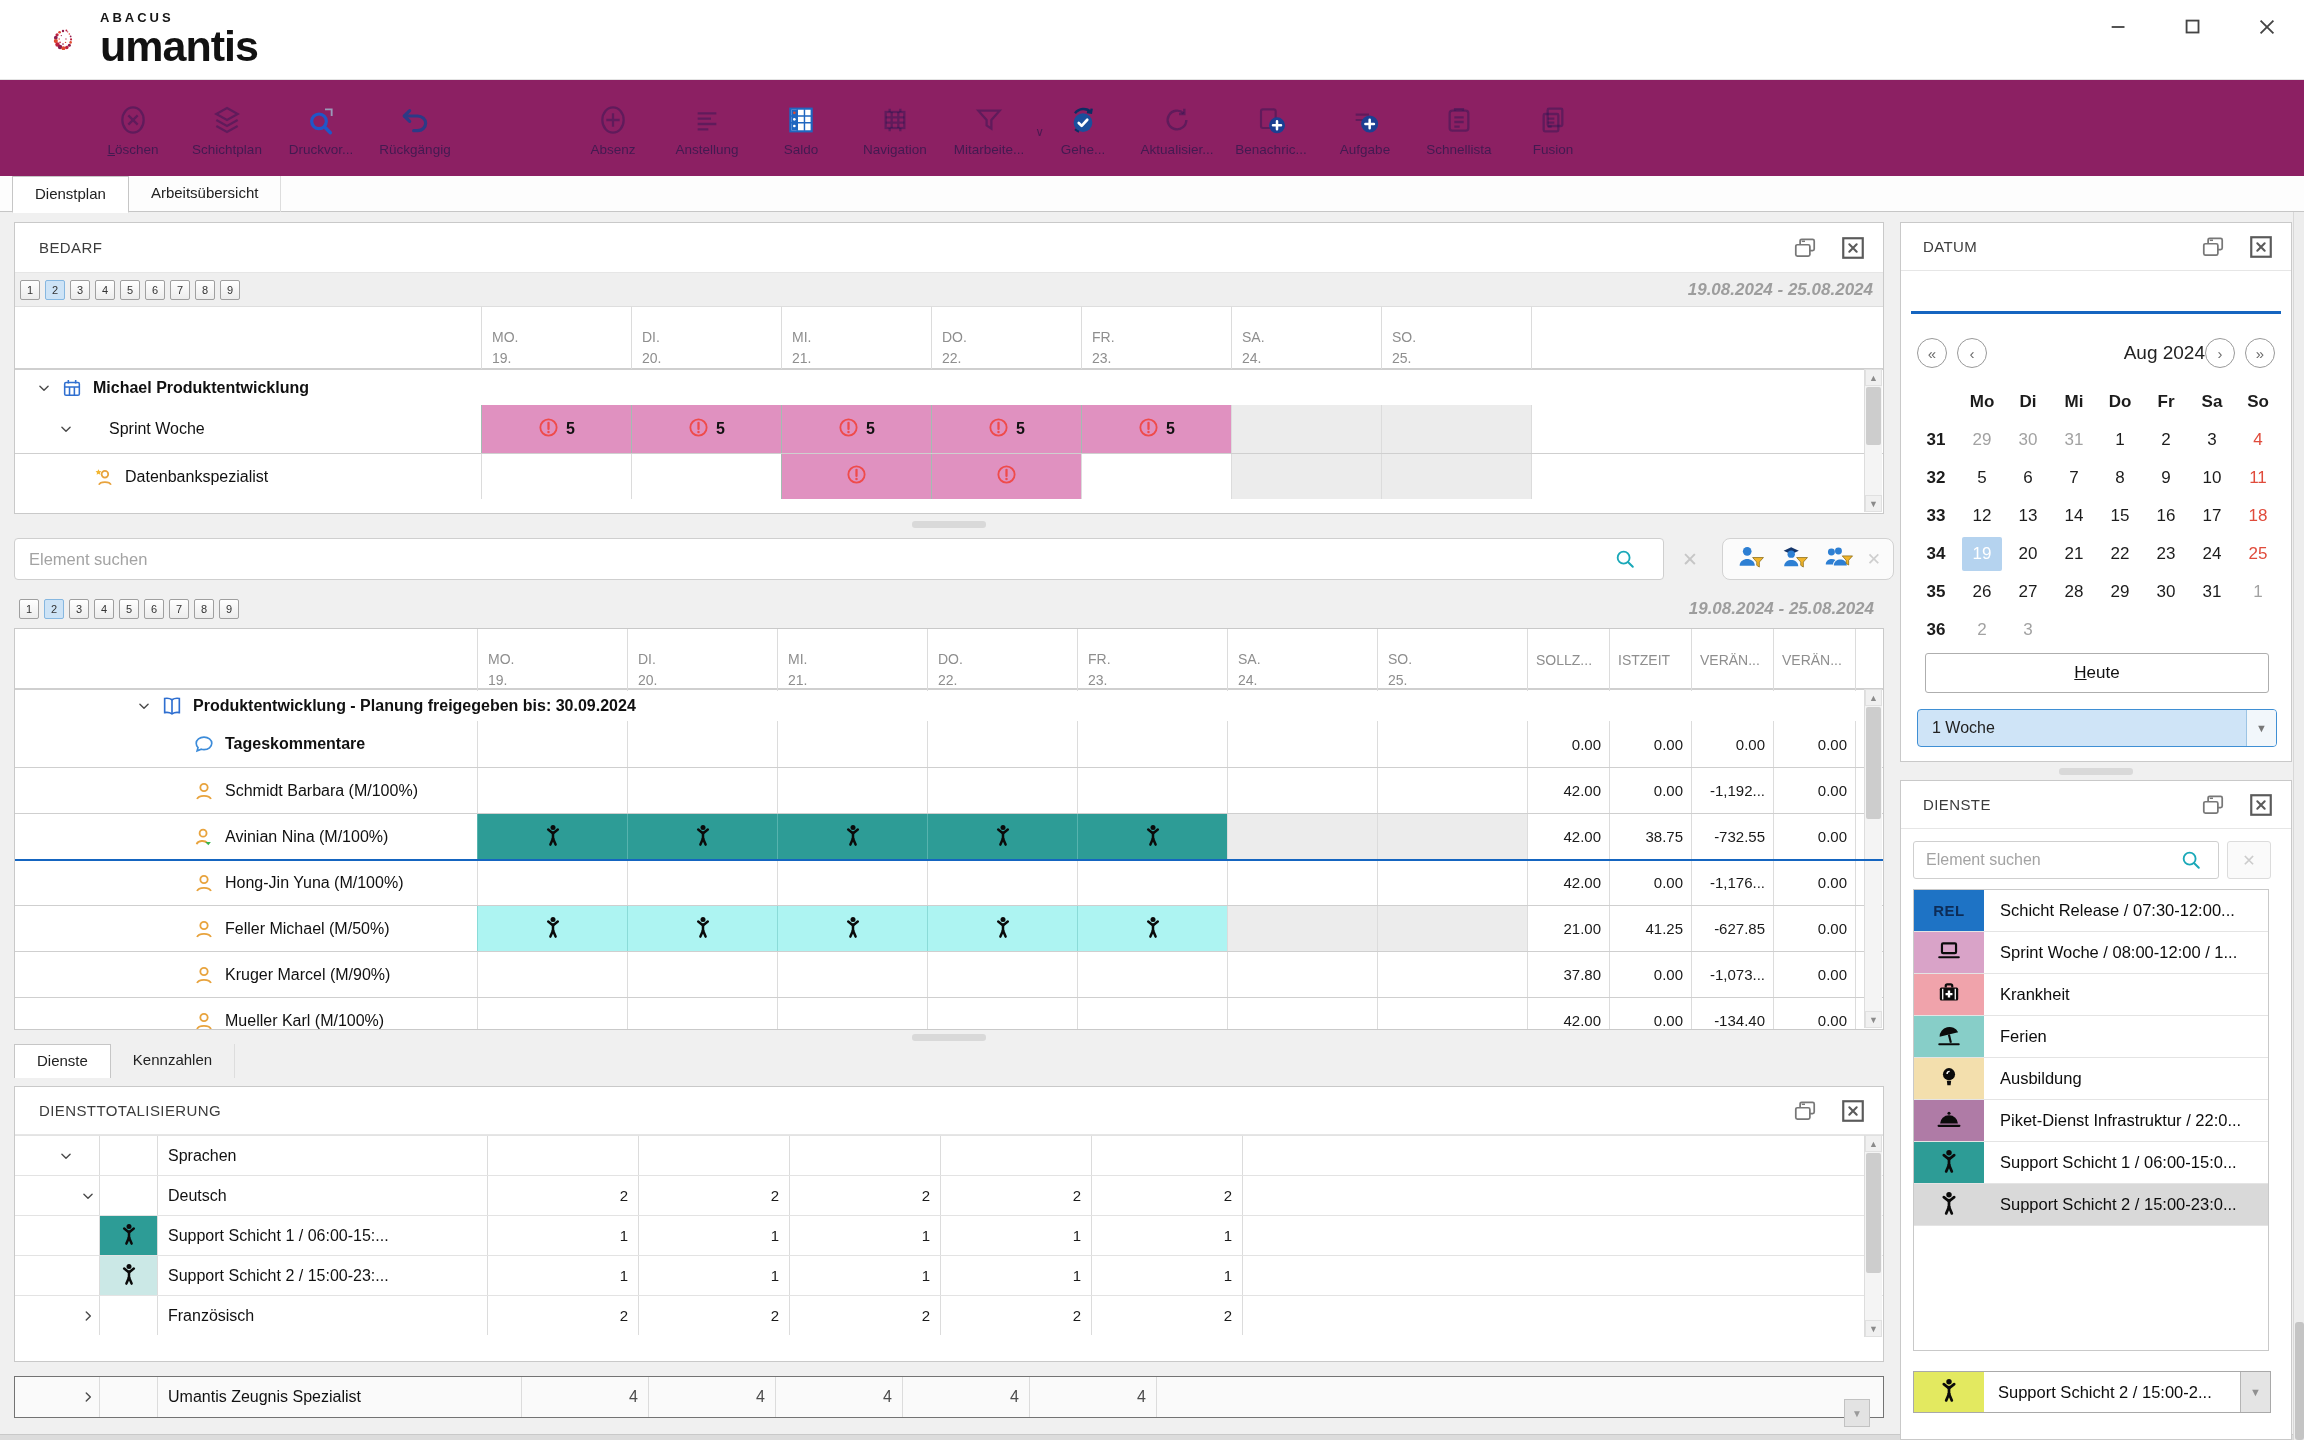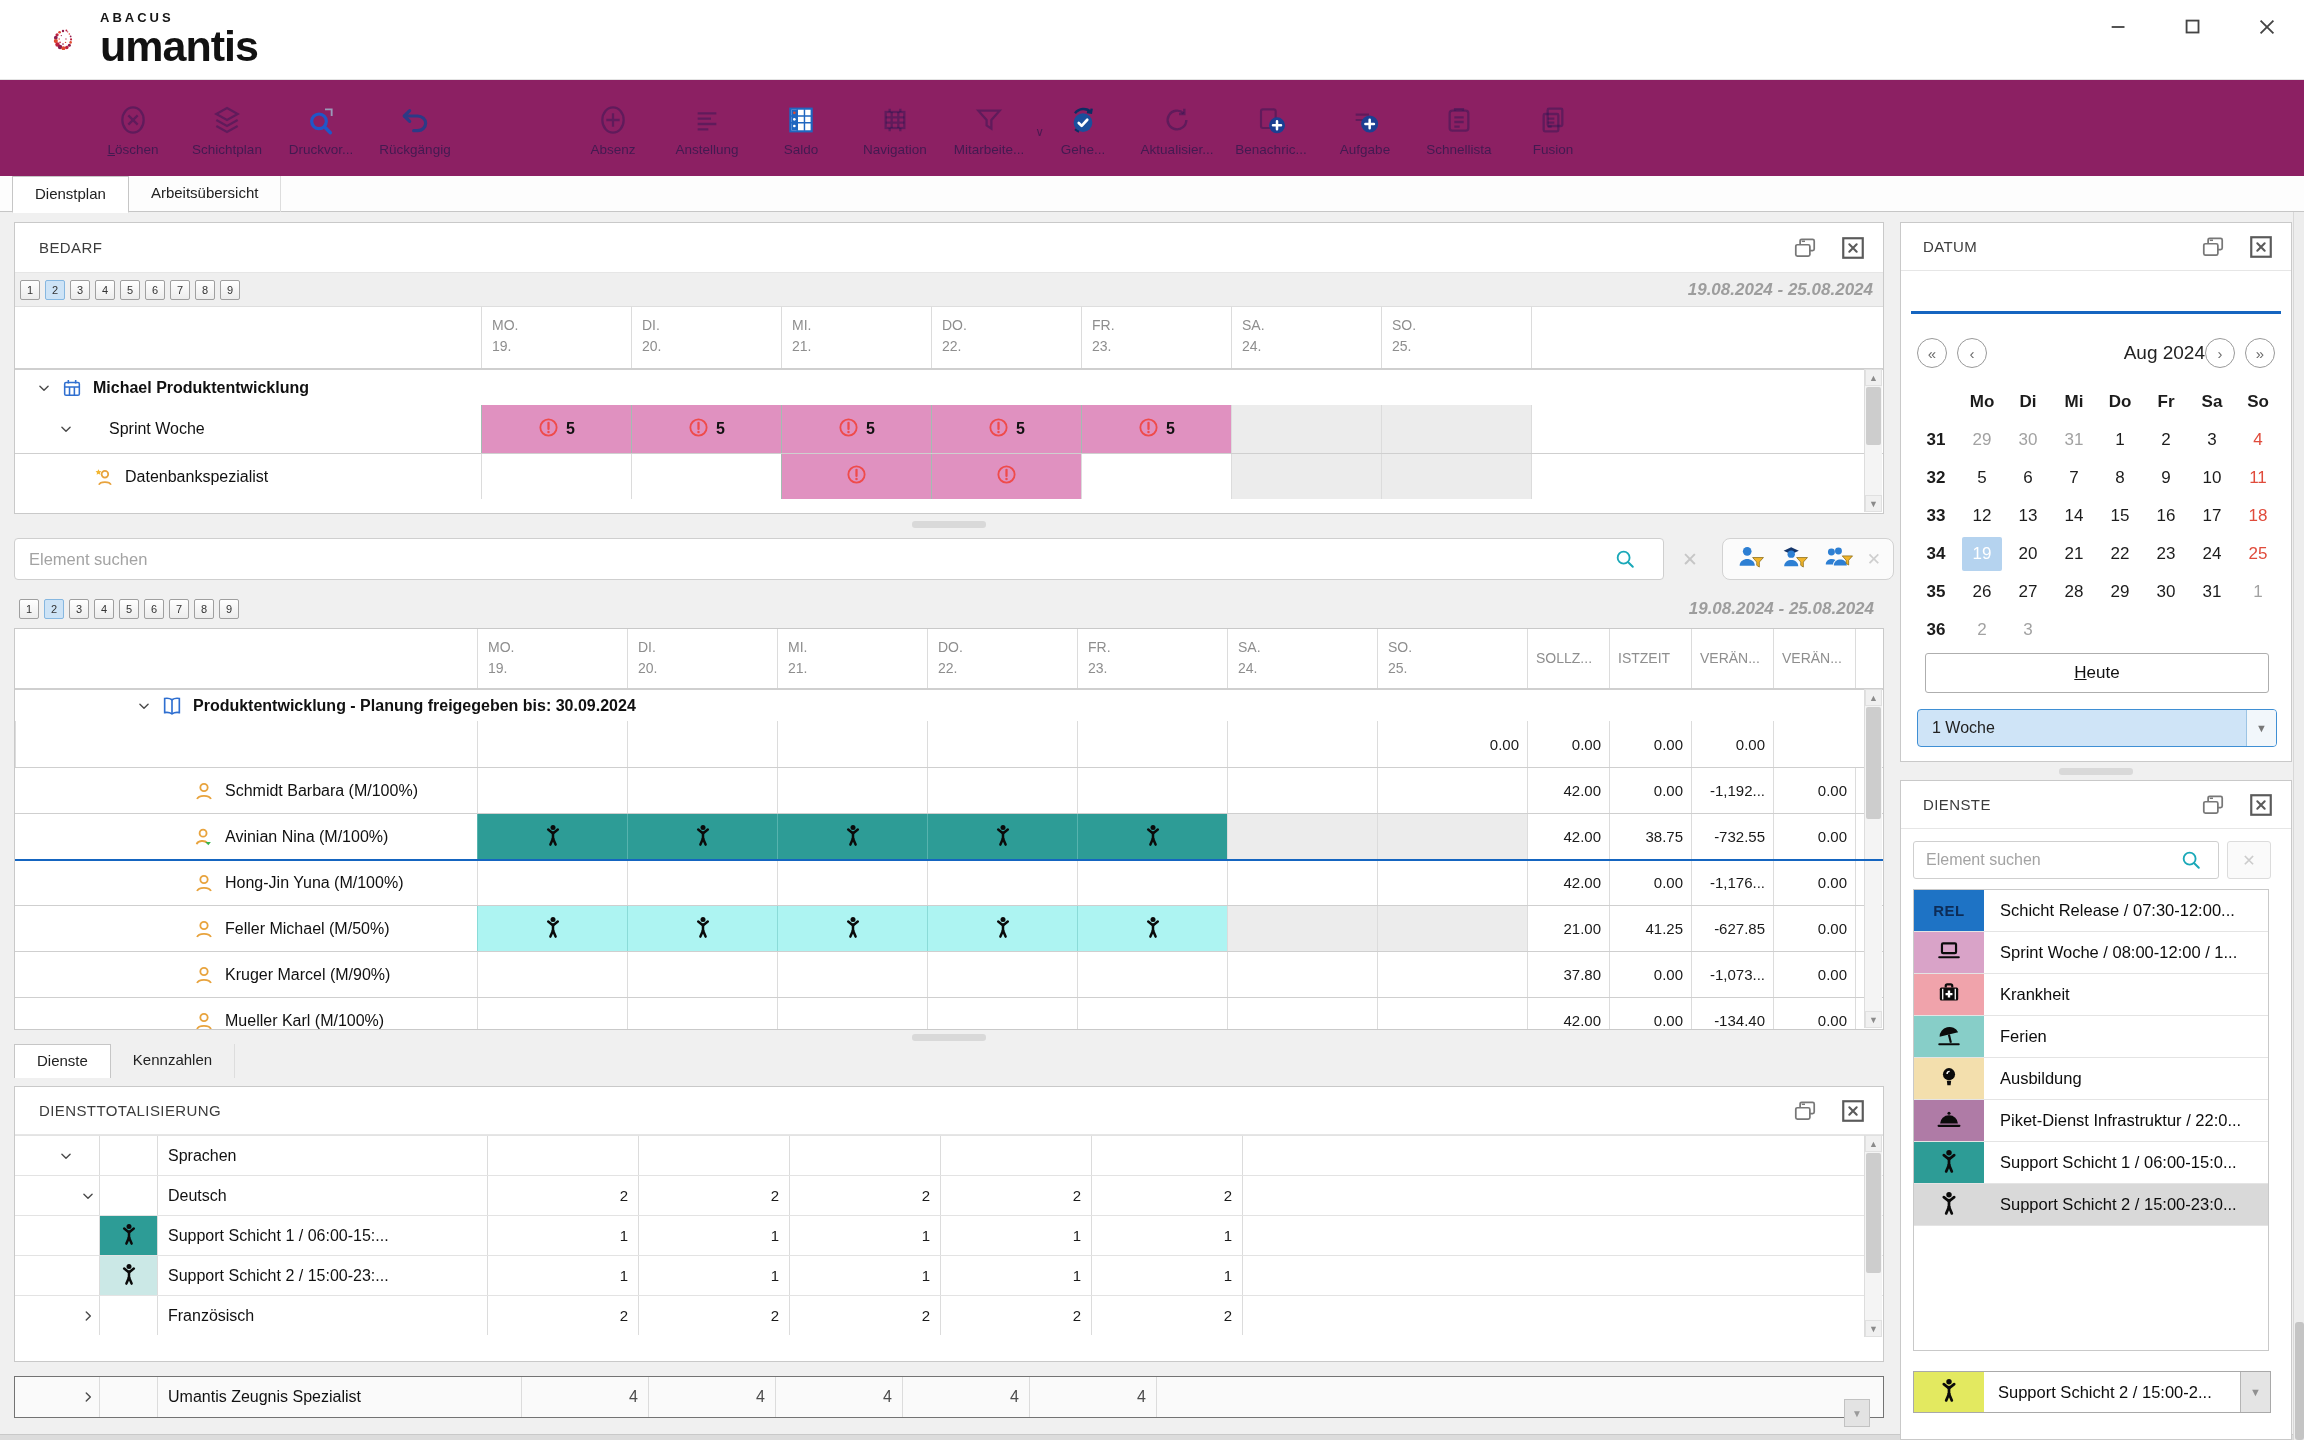--- a/index.html
+++ b/index.html
@@ -52,21 +52,21 @@
   .fbtn.active{background:#cde3f6;border-color:#86b7e0}
   .daterange{margin-left:auto;padding-right:10px;font-size:17px;font-weight:bold;font-style:italic;color:#9d9d9d}
 
   
   .bgrid{display:grid;grid-template-columns:466px repeat(7,150px) 1fr}
   .sgrid{display:grid;grid-template-columns:462px repeat(7,150px) repeat(4,82px) 1fr}
   .tgrid{display:grid;grid-template-columns:84px 58px 330px repeat(5,151px) 1fr}
   .pgrid{display:grid;grid-template-columns:84px 58px 364px repeat(5,127px) 1fr}
   .cell{border-left:1px solid #dcdcdc;position:relative}
   .cell.first{border-left:none}
-  .hdr .cell{color:#8e8e8e;font-size:14px;padding:8px 0 0 10px;line-height:1.5}
+  .hdr .cell{color:#8e8e8e;font-size:14px;padding:20px 0 0 10px;line-height:1.5}
   .hdr{border-bottom:1px solid #cfcfcf}
   .row{border-top:1px solid #cfcfcf}
   .row:first-of-type{border-top:none}
   .name{display:flex;align-items:center;gap:10px;font-size:16px;color:#111;white-space:nowrap;overflow:hidden}
   .name b{font-size:16px}
   .chev{color:#4a4a4a;display:flex;align-items:center}
   .chev svg{width:14px;height:14px}
   .ic{display:inline-flex;align-items:center;justify-content:center}
   .ic svg{width:22px;height:22px}
   .daycell{display:flex;align-items:center;justify-content:center;gap:7px}
@@ -644,20 +644,28 @@
             <svg viewBox="0 0 24 24" fill="none" stroke="#2f6fd0" stroke-width="1.8">
               <path d="M12 5.2C10 3.8 7 3.3 4 3.8v15.4c3-.5 6 0 8 1.4 2-1.4 5-1.9 8-1.4V3.8c-3-.5-6 0-8 1.4z"></path>
               <path d="M12 5.2v15.4"></path>
             </svg>
           </span>
         <b>Produktentwicklung - Planung freigegeben bis: 30.09.2024</b>
       </div>
     </div>
     <div id="sched-rows">
         <div class="sgrid row" style="height: 46px;">
+          <div class="cell first name" style="padding-left: 178px;">
+            <span class=" ic">
+              <svg viewBox="0 0 24 24" fill="none" stroke="#3c8bd9" stroke-width="1.8">
+                <path d="M12 4.5c4.7 0 8.5 3 8.5 6.8s-3.8 6.8-8.5 6.8c-1 0-2-.1-2.9-.4L4.5 19.5l1-3.6c-1.2-1.2-2-2.8-2-4.6 0-3.8 3.8-6.8 8.5-6.8z"></path>
+              </svg>
+            </span>
+            <span><b>Tageskommentare</b></span>
+          </div>
           <div class="cell daycell"></div>
           <div class="cell daycell"></div>
           <div class="cell daycell"></div>
           <div class="cell daycell"></div>
           <div class="cell daycell"></div>
           <div class="cell daycell"></div>
           <div class="cell daycell"></div>
           <div class="cell valcell">0.00</div>
           <div class="cell valcell">0.00</div>
           <div class="cell valcell">0.00</div>

